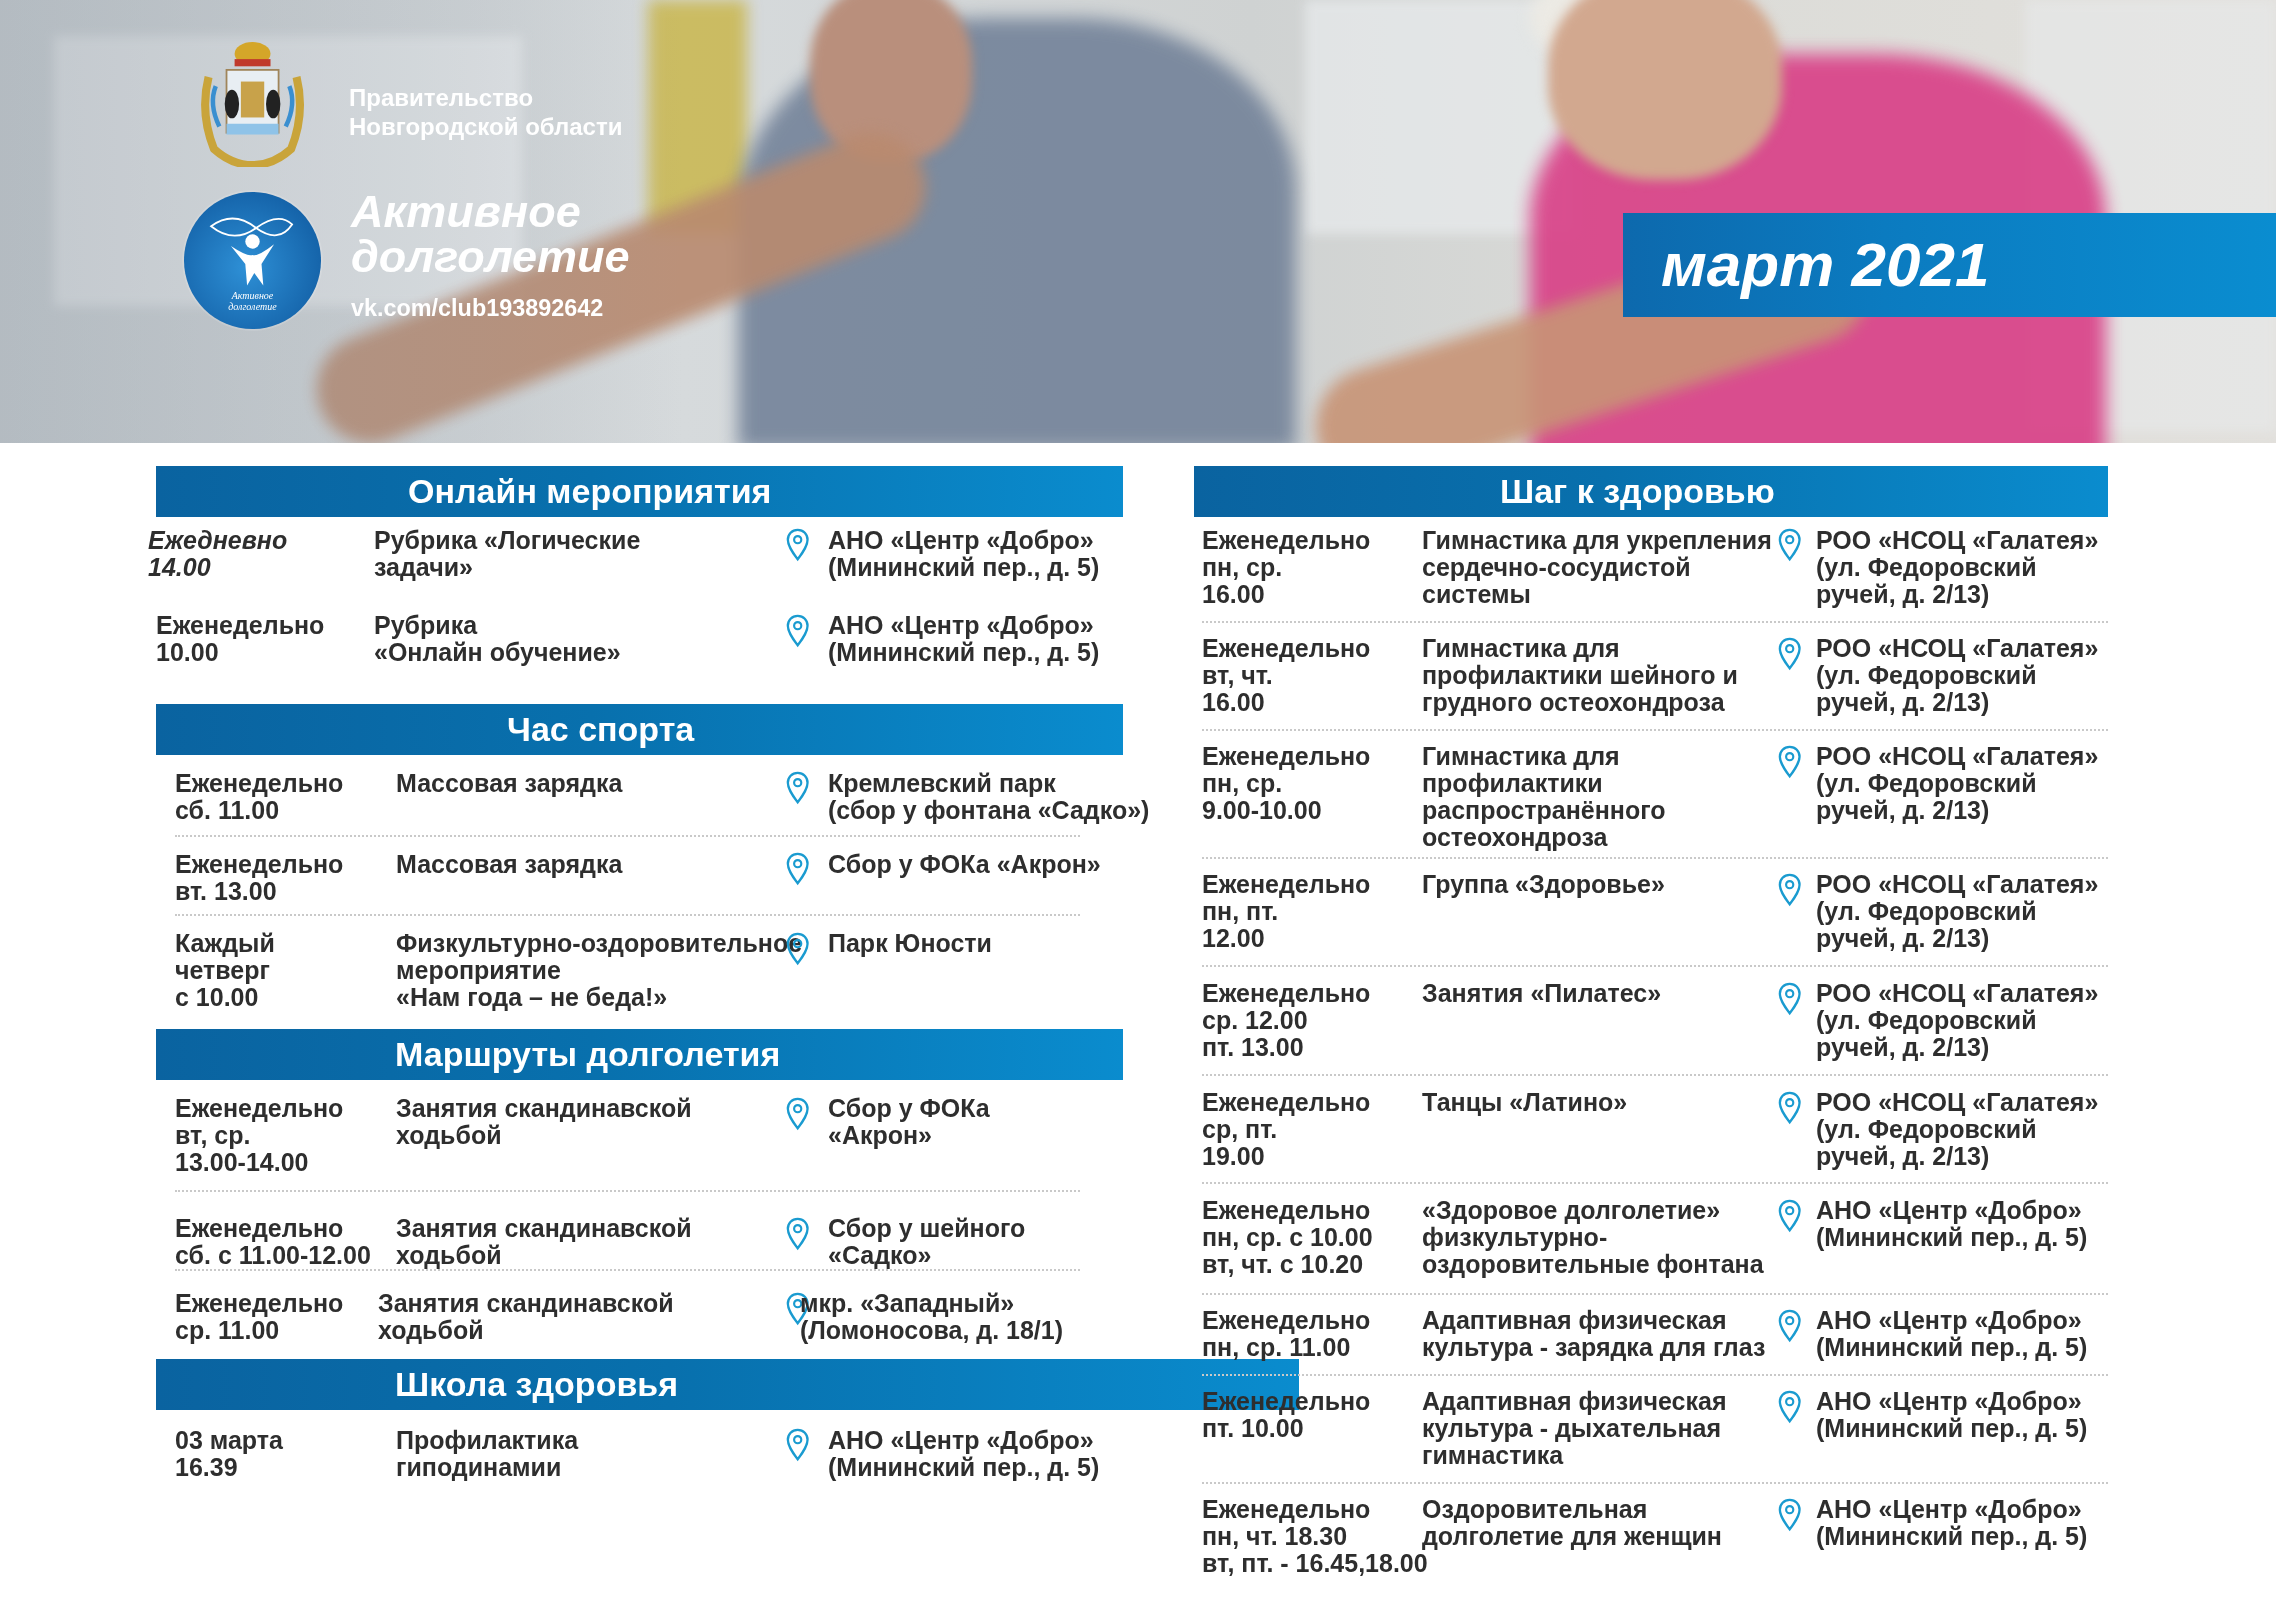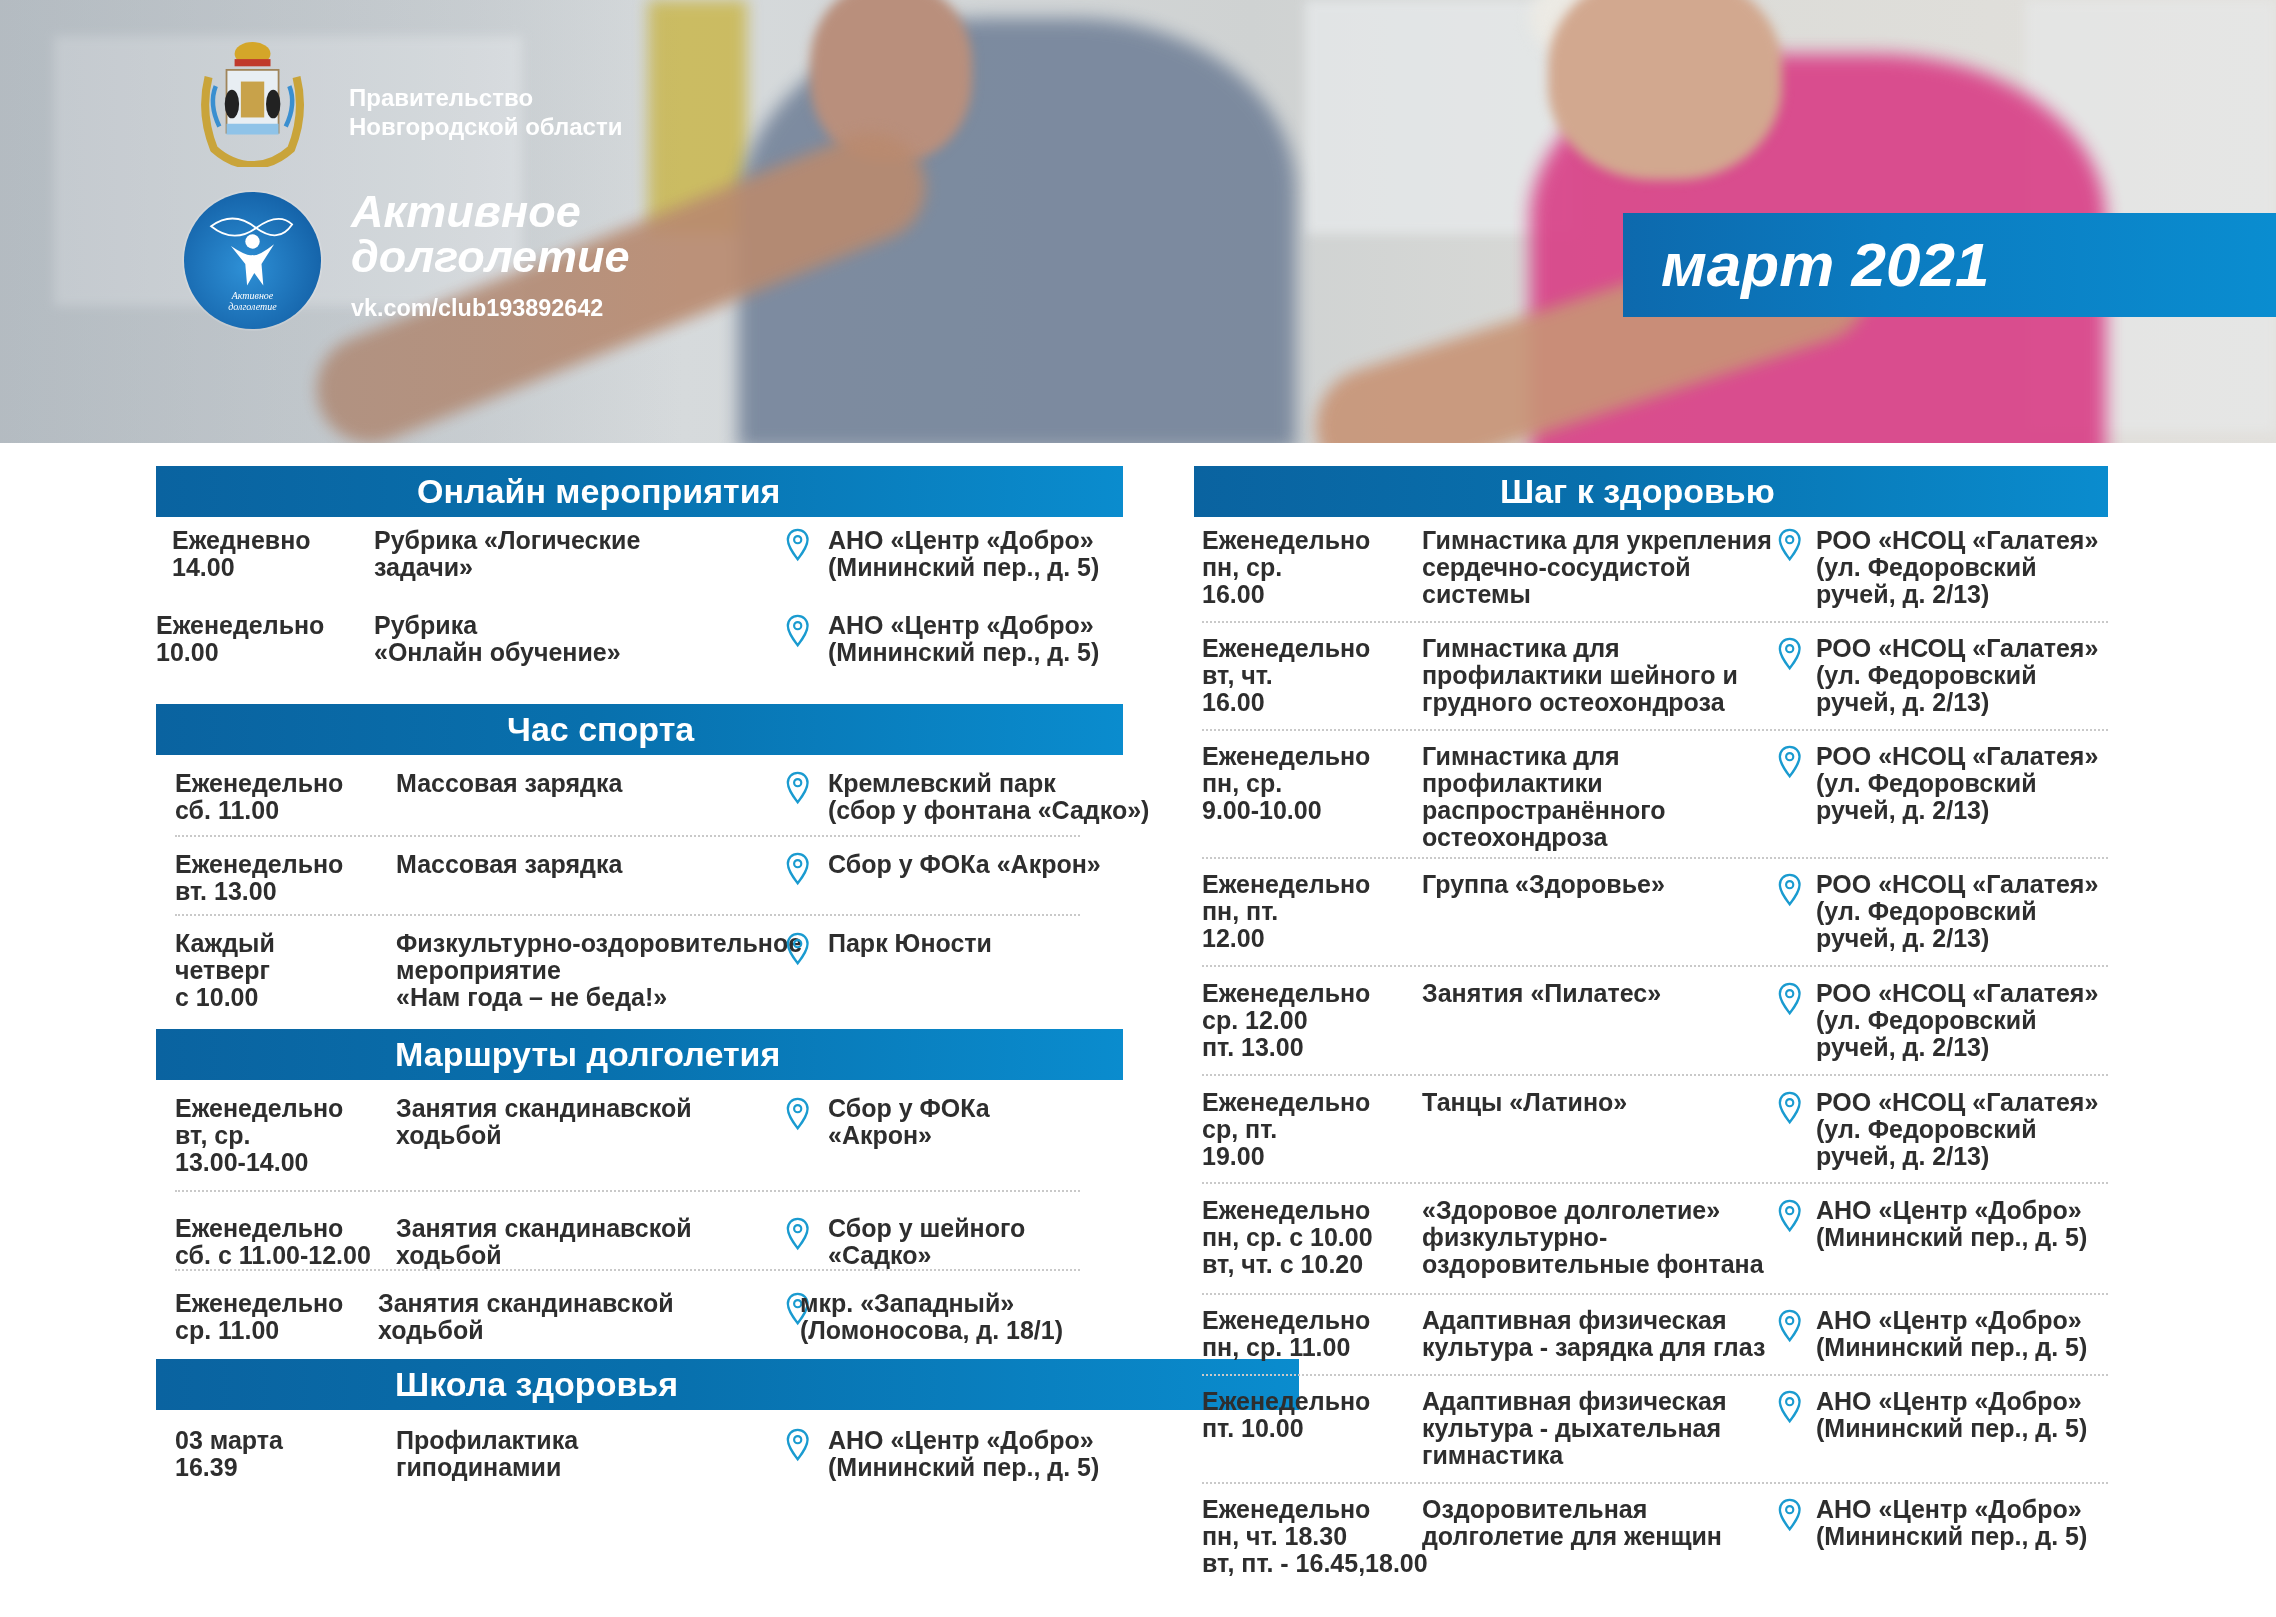--- a/index.html
+++ b/index.html
@@ -96,23 +96,23 @@
 
 <div class="month-banner">
   <span>март 2021</span>
 </div>
 
 <div id="left-col"></div>
 
 <div id="right-col"></div>
 
 <div class="sec-bar" style="left:156px;top:466px;width:967px;">
-    <span class="title" style="left: 252px; margin-left: 9px;">Онлайн мероприятия</span>
-  </div>
-<div class="cell" style="left:172px;top:527px;">Ежедневно
+    <span class="title" style="left: 252px;">Онлайн мероприятия</span>
+  </div>
+<div class="cell" style="left:148px;top:527px;font-style:italic;">Ежедневно
 14.00</div>
 <div class="cell" style="left:374px;top:527px;">Рубрика «Логические
 задачи»</div>
 <svg class="pin" viewBox="0 0 26 38" style="left: 786px; top: 528px;">
     <path d="M13 2 C6.5 2 2 7 2 13 C2 21 13 35 13 35 C13 35 24 21 24 13 C24 7 19.5 2 13 2 Z" fill="none" stroke="#1a9bd0" stroke-width="2.6"></path>
     <circle cx="13" cy="13" r="4" fill="none" stroke="#1a9bd0" stroke-width="2.4"></circle>
   </svg>
 <div class="cell" style="left:828px;top:527px;">АНО «Центр «Добро»
 (Мининский пер., д. 5)</div>
 <div class="cell" style="left:156px;top:612px;">Еженедельно

